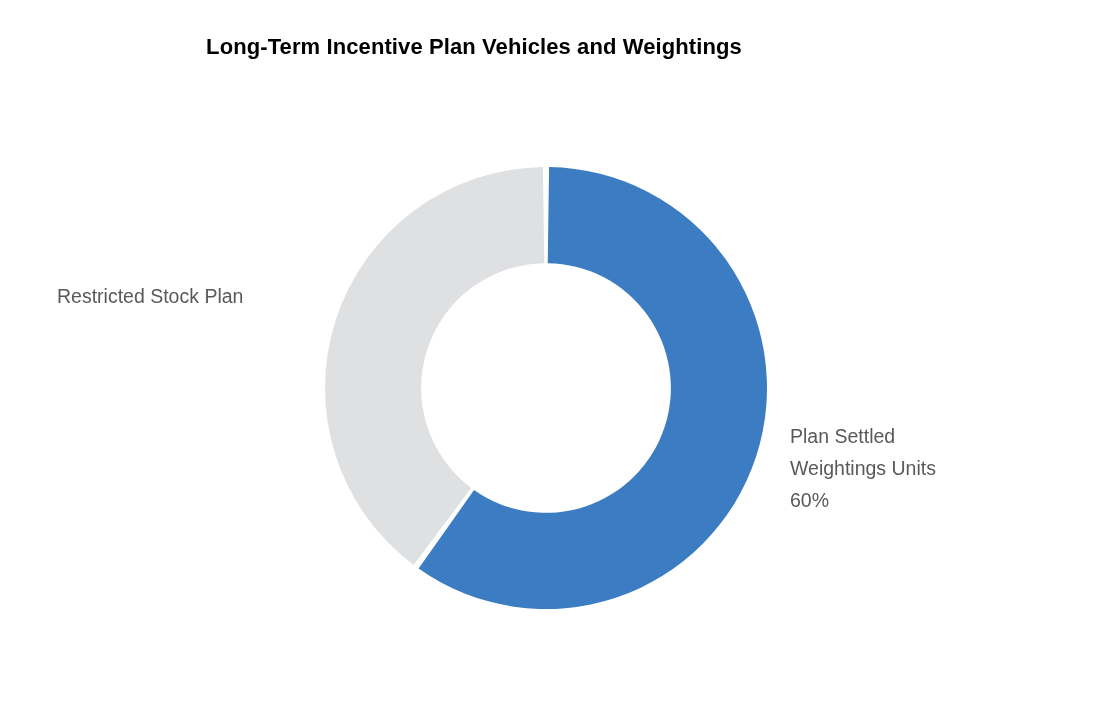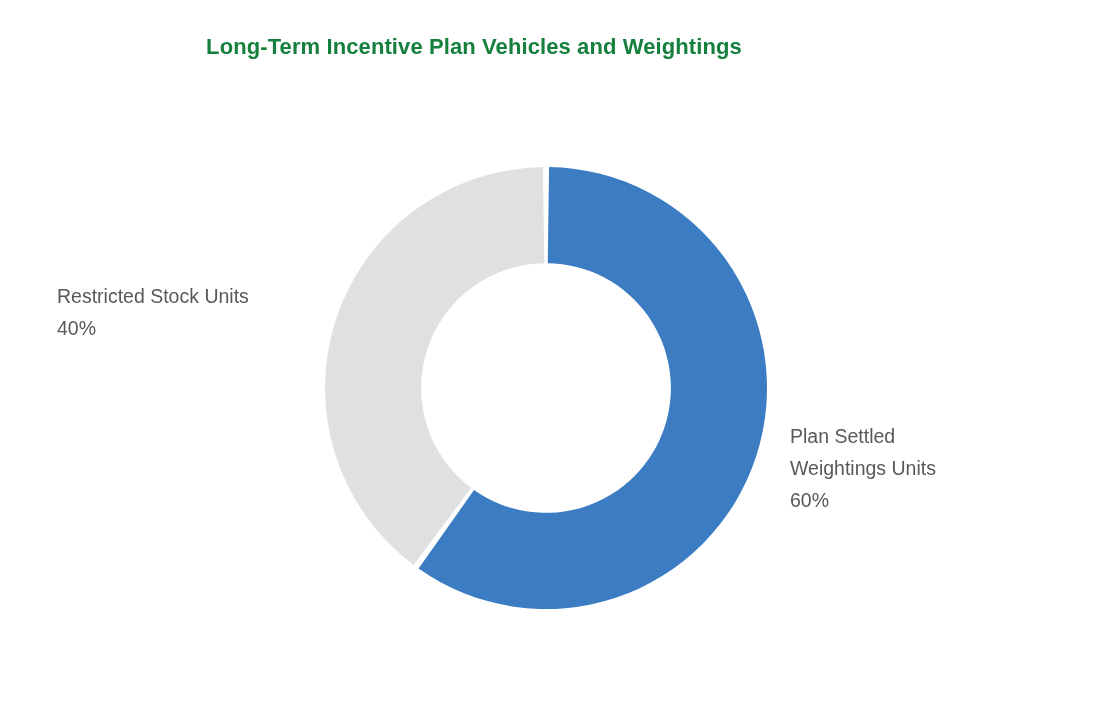--- a/index.html
+++ b/index.html
@@ -25,21 +25,21 @@
   #chart-title {
     position: absolute;
     top: 34px;
     left: 0;
     width: 948px;
     text-align: center;
     font-family: "Liberation Sans", sans-serif;
     font-size: 22px;
     font-weight: bold;
     letter-spacing: 0.1px;
-    color: #15803d;
+    color: #000000;
     white-space: nowrap;
   }
 
   
   #donut-wrap {
     position: absolute;
     left: 325px;
     top: 167px;
     width: 442px;
     height: 442px;
@@ -85,22 +85,21 @@
   <div id="donut-wrap">
     <svg id="donut-svg" viewBox="0 0 442 442">
       <g id="slice-group">
           <path d="M 224.08564185495112 0.021542193943759003 A 221 221 0 1 1 93.60845812647578 401.5890225320635 L 149.0237788414588 323.03279773061587 A 124.865 124.865 0 1 0 222.7433876480474 96.14717133957824 Z" fill="#3b7cc2" stroke="none"></path>
           <path d="M 88.61578472805556 397.96163297967007 A 221 221 0 0 1 217.91435814504885 0.021542193943759003 L 219.2566123519526 96.14717133957824 A 124.865 124.865 0 0 0 146.2029183713514 320.9833226335136 Z" fill="#dfe0e2" stroke="none"></path>
         </g>
     </svg>
   </div>
 
   <div class="data-label" id="label-rsu">
-    <span class="lbl-line">Restricted Stock Units</span>
-    <span class="lbl-line">40%</span>
+    <span class="lbl-line">Restricted Stock Plan</span>
   </div>
 
   <div class="data-label" id="label-cspu">
     <span class="lbl-line">Plan Settled</span>
     <span class="lbl-line">Weightings Units</span>
     <span class="lbl-line">60%</span>
   </div>
 
 </div>
 

